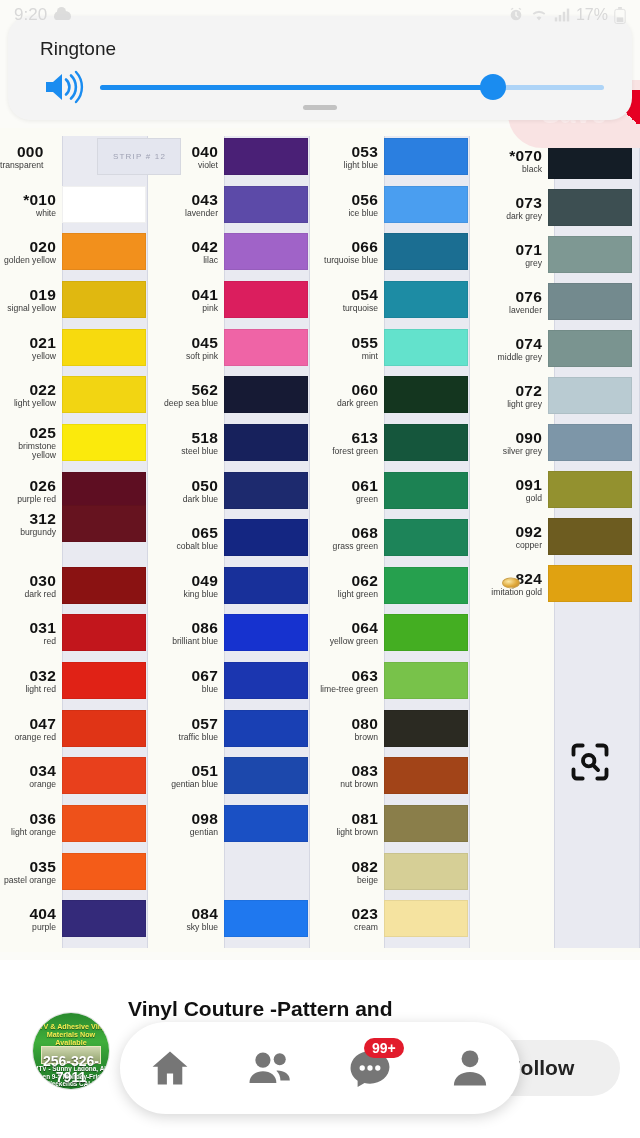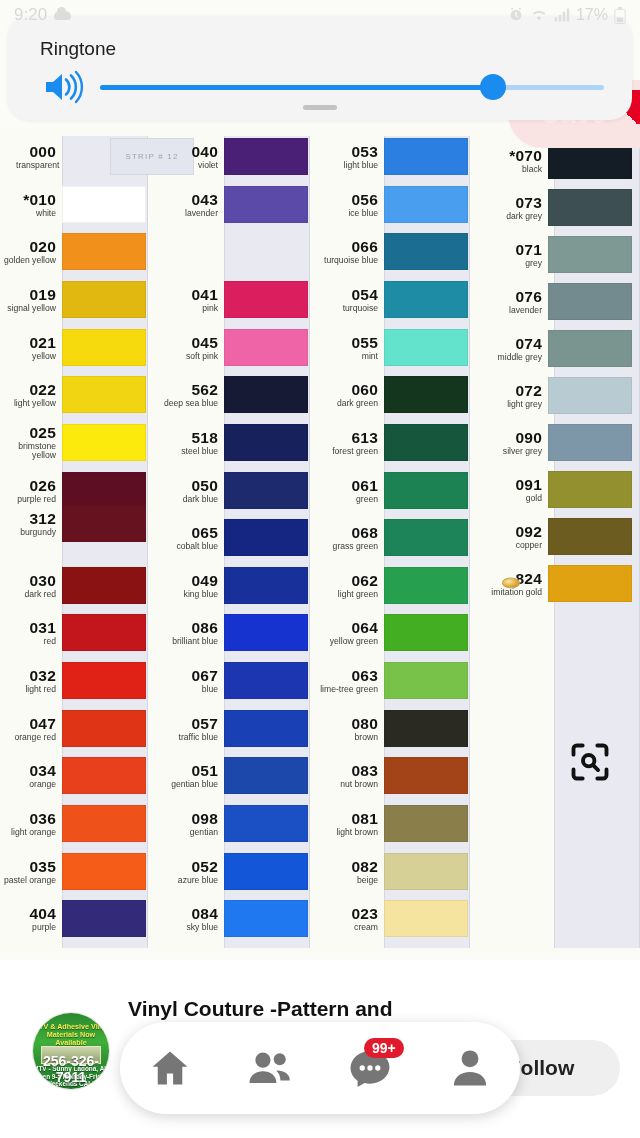--- a/index.html
+++ b/index.html
@@ -283,21 +283,21 @@
         <span class="slider-thumb" id="sthumb" style="left: 78%;"></span>
       </span>
     </div>
     <div class="card-grabber"></div>
   </div>
 
   <div class="chart-area" id="chart-area">
       <div class="col c0">
         <div class="strip-bg"></div>
         <div class="swatch-row" style="top: 10px; height: 37px;">
-          <div class="lbl" style="position: relative; padding-left: 16px;">
+          <div class="lbl" style="position: relative;">
             <span class="num">000</span>
             <span class="nm">transparent</span>
           </div>
           <div class="chip chip-strip-text" style="height: 37px; background: rgb(228, 230, 239);">STRIP # 12</div>
         </div>
         <div class="swatch-row" style="top: 58px; height: 37px;">
           <div class="lbl" style="position: relative;">
             <span class="num">*010</span>
             <span class="nm">white</span>
           </div>
@@ -418,20 +418,27 @@
           </div>
           <div class="chip" style="height: 37px; background: rgb(74, 32, 118);"></div>
         </div>
         <div class="swatch-row" style="top: 58px; height: 37px;">
           <div class="lbl" style="position: relative;">
             <span class="num">043</span>
             <span class="nm">lavender</span>
           </div>
           <div class="chip" style="height: 37px; background: rgb(92, 74, 168);"></div>
         </div>
+        <div class="swatch-row" style="top: 105px; height: 37px;">
+          <div class="lbl" style="position: relative;">
+            <span class="num">042</span>
+            <span class="nm">lilac</span>
+          </div>
+          <div class="chip" style="height: 37px; background: rgb(160, 99, 200);"></div>
+        </div>
         <div class="swatch-row" style="top: 153px; height: 37px;">
           <div class="lbl" style="position: relative;">
             <span class="num">041</span>
             <span class="nm">pink</span>
           </div>
           <div class="chip" style="height: 37px; background: rgb(219, 30, 94);"></div>
         </div>
         <div class="swatch-row" style="top: 201px; height: 37px;">
           <div class="lbl" style="position: relative;">
             <span class="num">045</span>
@@ -501,27 +508,20 @@
             <span class="nm">gentian blue</span>
           </div>
           <div class="chip" style="height: 37px; background: rgb(28, 72, 172);"></div>
         </div>
         <div class="swatch-row" style="top: 677px; height: 37px;">
           <div class="lbl" style="position: relative;">
             <span class="num">098</span>
             <span class="nm">gentian</span>
           </div>
           <div class="chip" style="height: 37px; background: rgb(26, 80, 196);"></div>
-        </div>
-        <div class="swatch-row" style="top: 725px; height: 37px;">
-          <div class="lbl" style="position: relative;">
-            <span class="num">052</span>
-            <span class="nm">azure blue</span>
-          </div>
-          <div class="chip" style="height: 37px; background: rgb(19, 86, 216);"></div>
         </div>
         <div class="swatch-row" style="top: 772px; height: 37px;">
           <div class="lbl" style="position: relative;">
             <span class="num">084</span>
             <span class="nm">sky blue</span>
           </div>
           <div class="chip" style="height: 37px; background: rgb(31, 120, 239);"></div>
         </div>
       </div>
       <div class="col c2">

